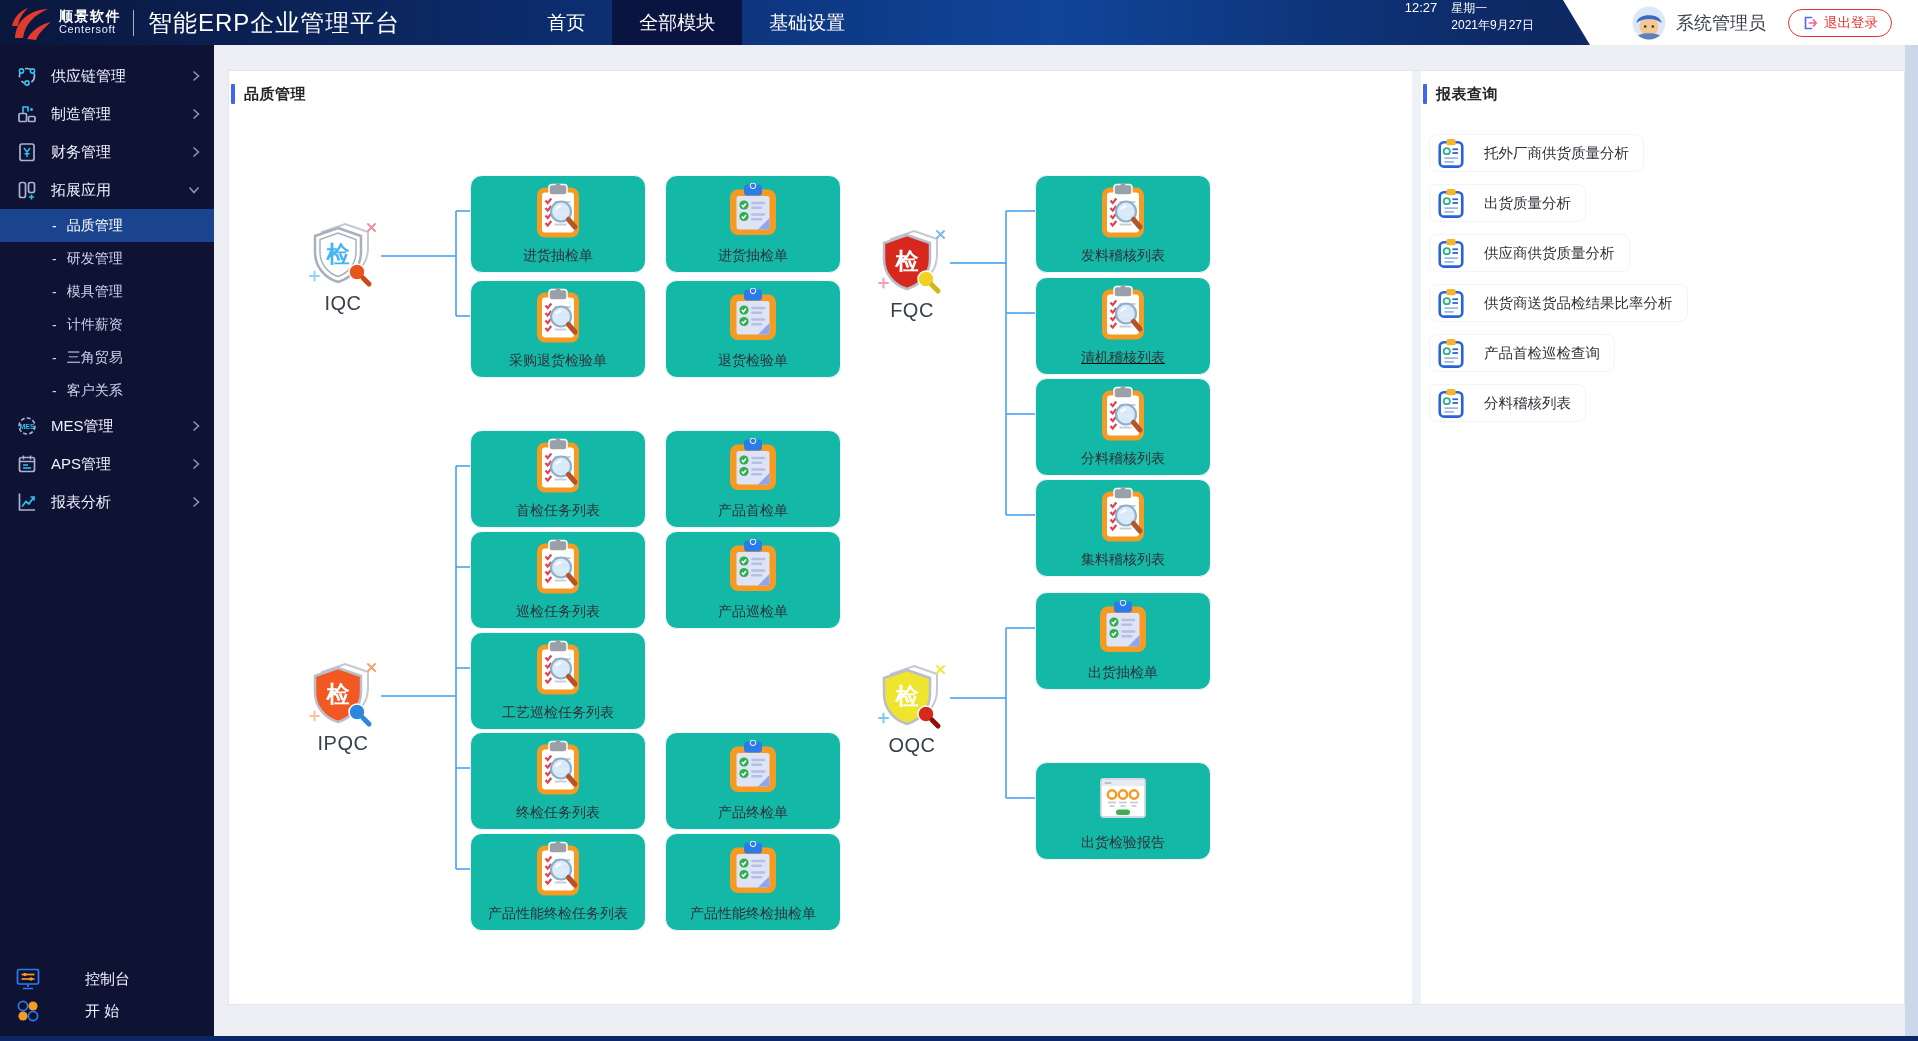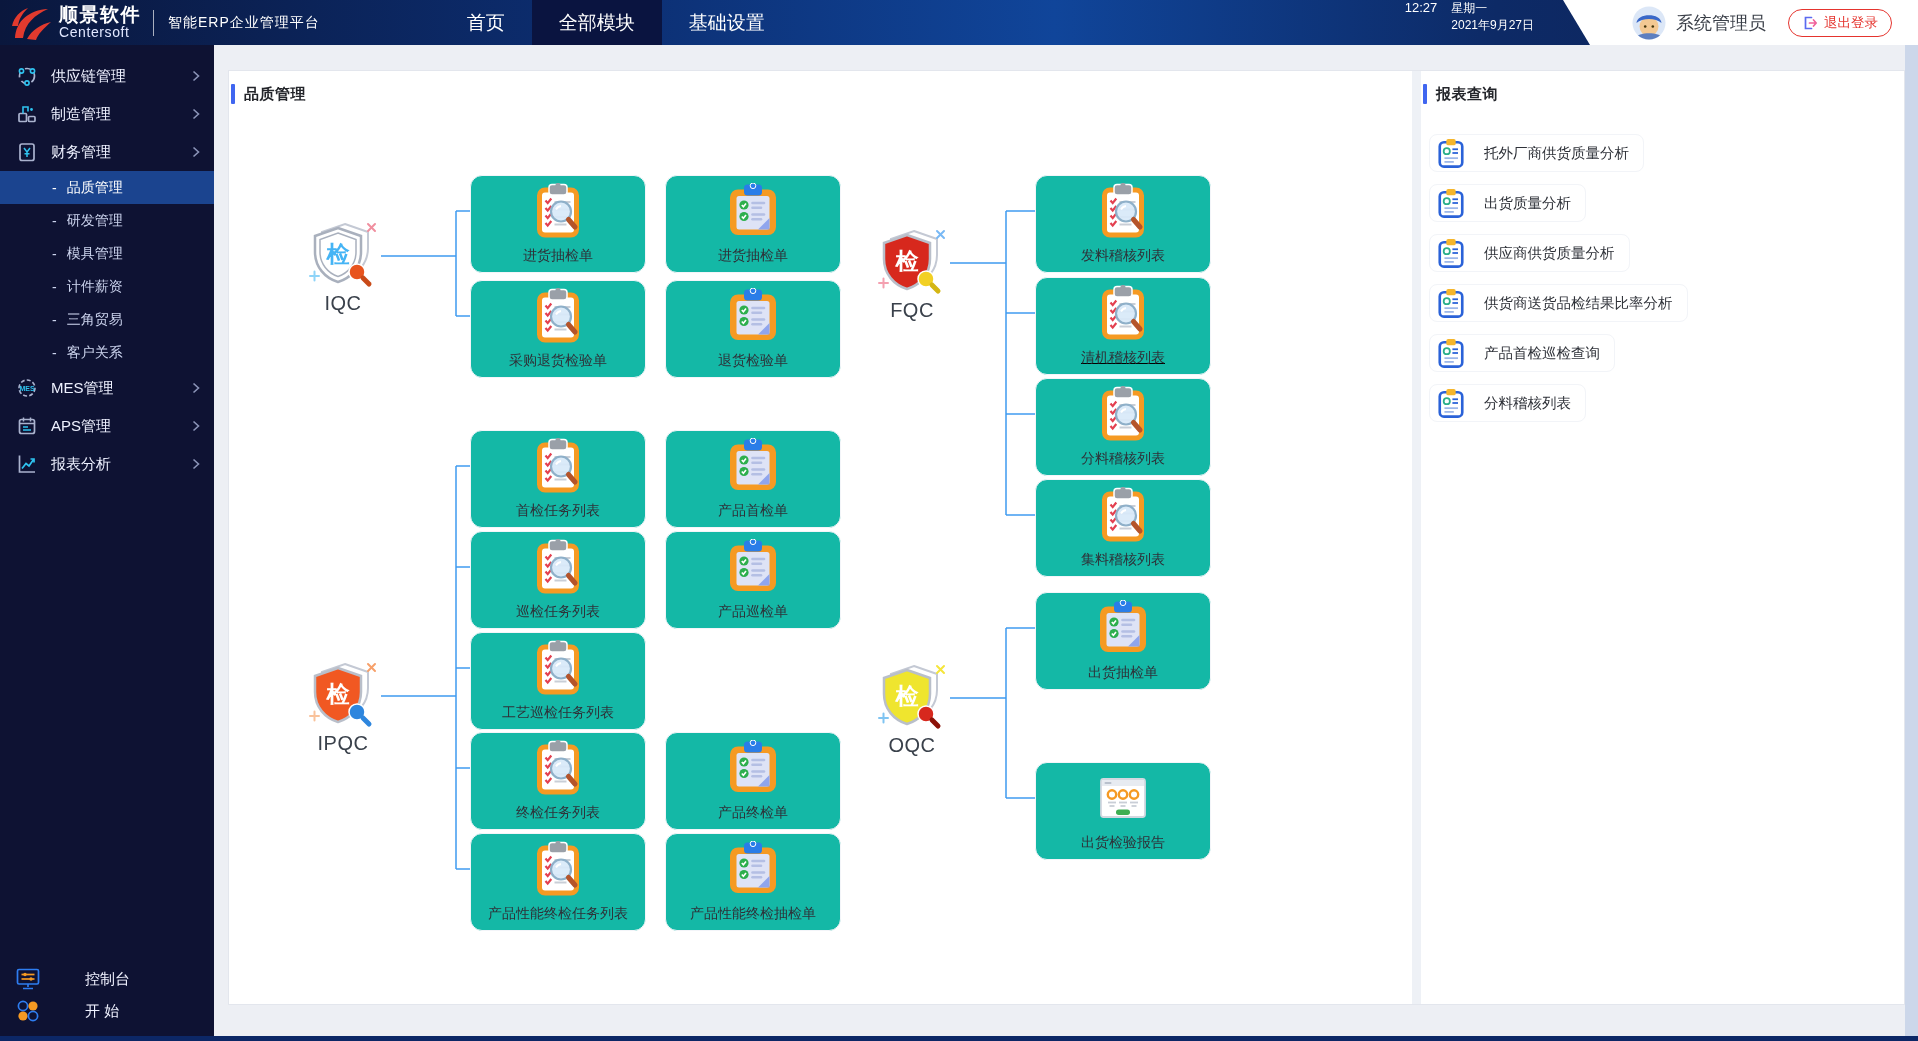--- a/index.html
+++ b/index.html
@@ -4,24 +4,24 @@
 <style>
 *{margin:0;padding:0;box-sizing:border-box}
 html,body{width:1918px;height:1041px;overflow:hidden;background:#edeff4;
   font-family:"Liberation Sans","DejaVu Sans",sans-serif}
 
 .topbar{position:absolute;left:0;top:0;width:1918px;height:45px;z-index:5;display:flex;align-items:center;
   background:linear-gradient(90deg,#0a173d 0%,#0c2d6f 30%,#10459a 55%,#0d2a66 78%,#0f2256 100%)}
 .logo-wrap{display:flex;align-items:center;padding-left:10px}
 .logo-swoosh{display:inline-flex}
 .logo-text{margin-left:5px;line-height:1.08}
-.logo-title{font-size:19px;font-weight:bold;color:#fff;letter-spacing:1.5px}
-.logo-sub{font-size:14px;color:#e2e8ff;letter-spacing:.6px}
+.logo-title{font-size:14px;font-weight:bold;color:#fff;letter-spacing:1.5px}
+.logo-sub{font-size:11px;color:#e2e8ff;letter-spacing:.6px}
 .logo-divider{width:1px;height:26px;background:rgba(255,255,255,.65);margin:0 14px 0 12px}
-.app-title{font-size:14px;color:#fff;letter-spacing:1px;white-space:nowrap}
+.app-title{font-size:24px;color:#fff;letter-spacing:1px;white-space:nowrap}
 .topnav{display:flex;height:45px;margin-left:120px}
 .nav-item{display:flex;align-items:center;padding:0 27px;font-size:19px;color:#fff;cursor:pointer;white-space:nowrap}
 .nav-item.active{background:#0a1440}
 .tb-right{position:absolute;right:0;top:0;height:45px;display:flex;align-items:flex-start}
 .tb-time{color:#fff;font-size:13px;margin-right:14px}
 .tb-date{color:#fff;font-size:12px;line-height:1.4;margin-right:26px;white-space:nowrap}
 .user-wedge{width:358px;height:45px;background:#fff;clip-path:polygon(3px 0,100% 0,100% 100%,30px 100%);
   display:flex;align-items:center;padding-left:72px}
 .avatar{display:inline-flex;width:34px;height:34px}
 .user-name{font-size:18px;color:#3a3f48;margin:0 22px 0 10px;white-space:nowrap}
@@ -172,20 +172,35 @@
             <path d="M8,7 l3,4 l3,-4 M11,11 v5 M8.5,12.8 h5" fill="none" stroke="#2fc3f0" stroke-width="1.5"></path>
           </svg>
         </span>
         <span class="sb-label">财务管理</span>
         <span class="sb-chev">
           <svg width="8" height="12" viewBox="0 0 8 12">
             <path d="M1.5,1.5 L6.5,6 L1.5,10.5" fill="none" stroke="#8b94b8" stroke-width="1.6"></path>
           </svg>
         </span>
       </div>
+      <div class="sb-item">
+        <span class="sb-icon">
+          <svg width="22" height="22" viewBox="0 0 22 22">
+            <rect x="3.5" y="3.5" width="6" height="15" rx="2" fill="none" stroke="#aab3cf" stroke-width="1.7"></rect>
+            <rect x="12.5" y="3.5" width="6" height="10" rx="2" fill="none" stroke="#aab3cf" stroke-width="1.7"></rect>
+            <path d="M15.5,15.5 v5 M13,18 h5" stroke="#2fc3f0" stroke-width="1.6" fill="none"></path>
+          </svg>
+        </span>
+        <span class="sb-label">拓展应用</span>
+        <span class="sb-chev">
+          <svg width="12" height="8" viewBox="0 0 12 8">
+            <path d="M1.5,1.5 L6,6.5 L10.5,1.5" fill="none" stroke="#8b94b8" stroke-width="1.6"></path>
+          </svg>
+        </span>
+      </div>
       <div class="sb-child active">
         <span class="sb-bullet">-</span>
         <span class="sb-child-label">品质管理</span>
       </div>
       <div class="sb-child">
         <span class="sb-bullet">-</span>
         <span class="sb-child-label">研发管理</span>
       </div>
       <div class="sb-child">
         <span class="sb-bullet">-</span>

